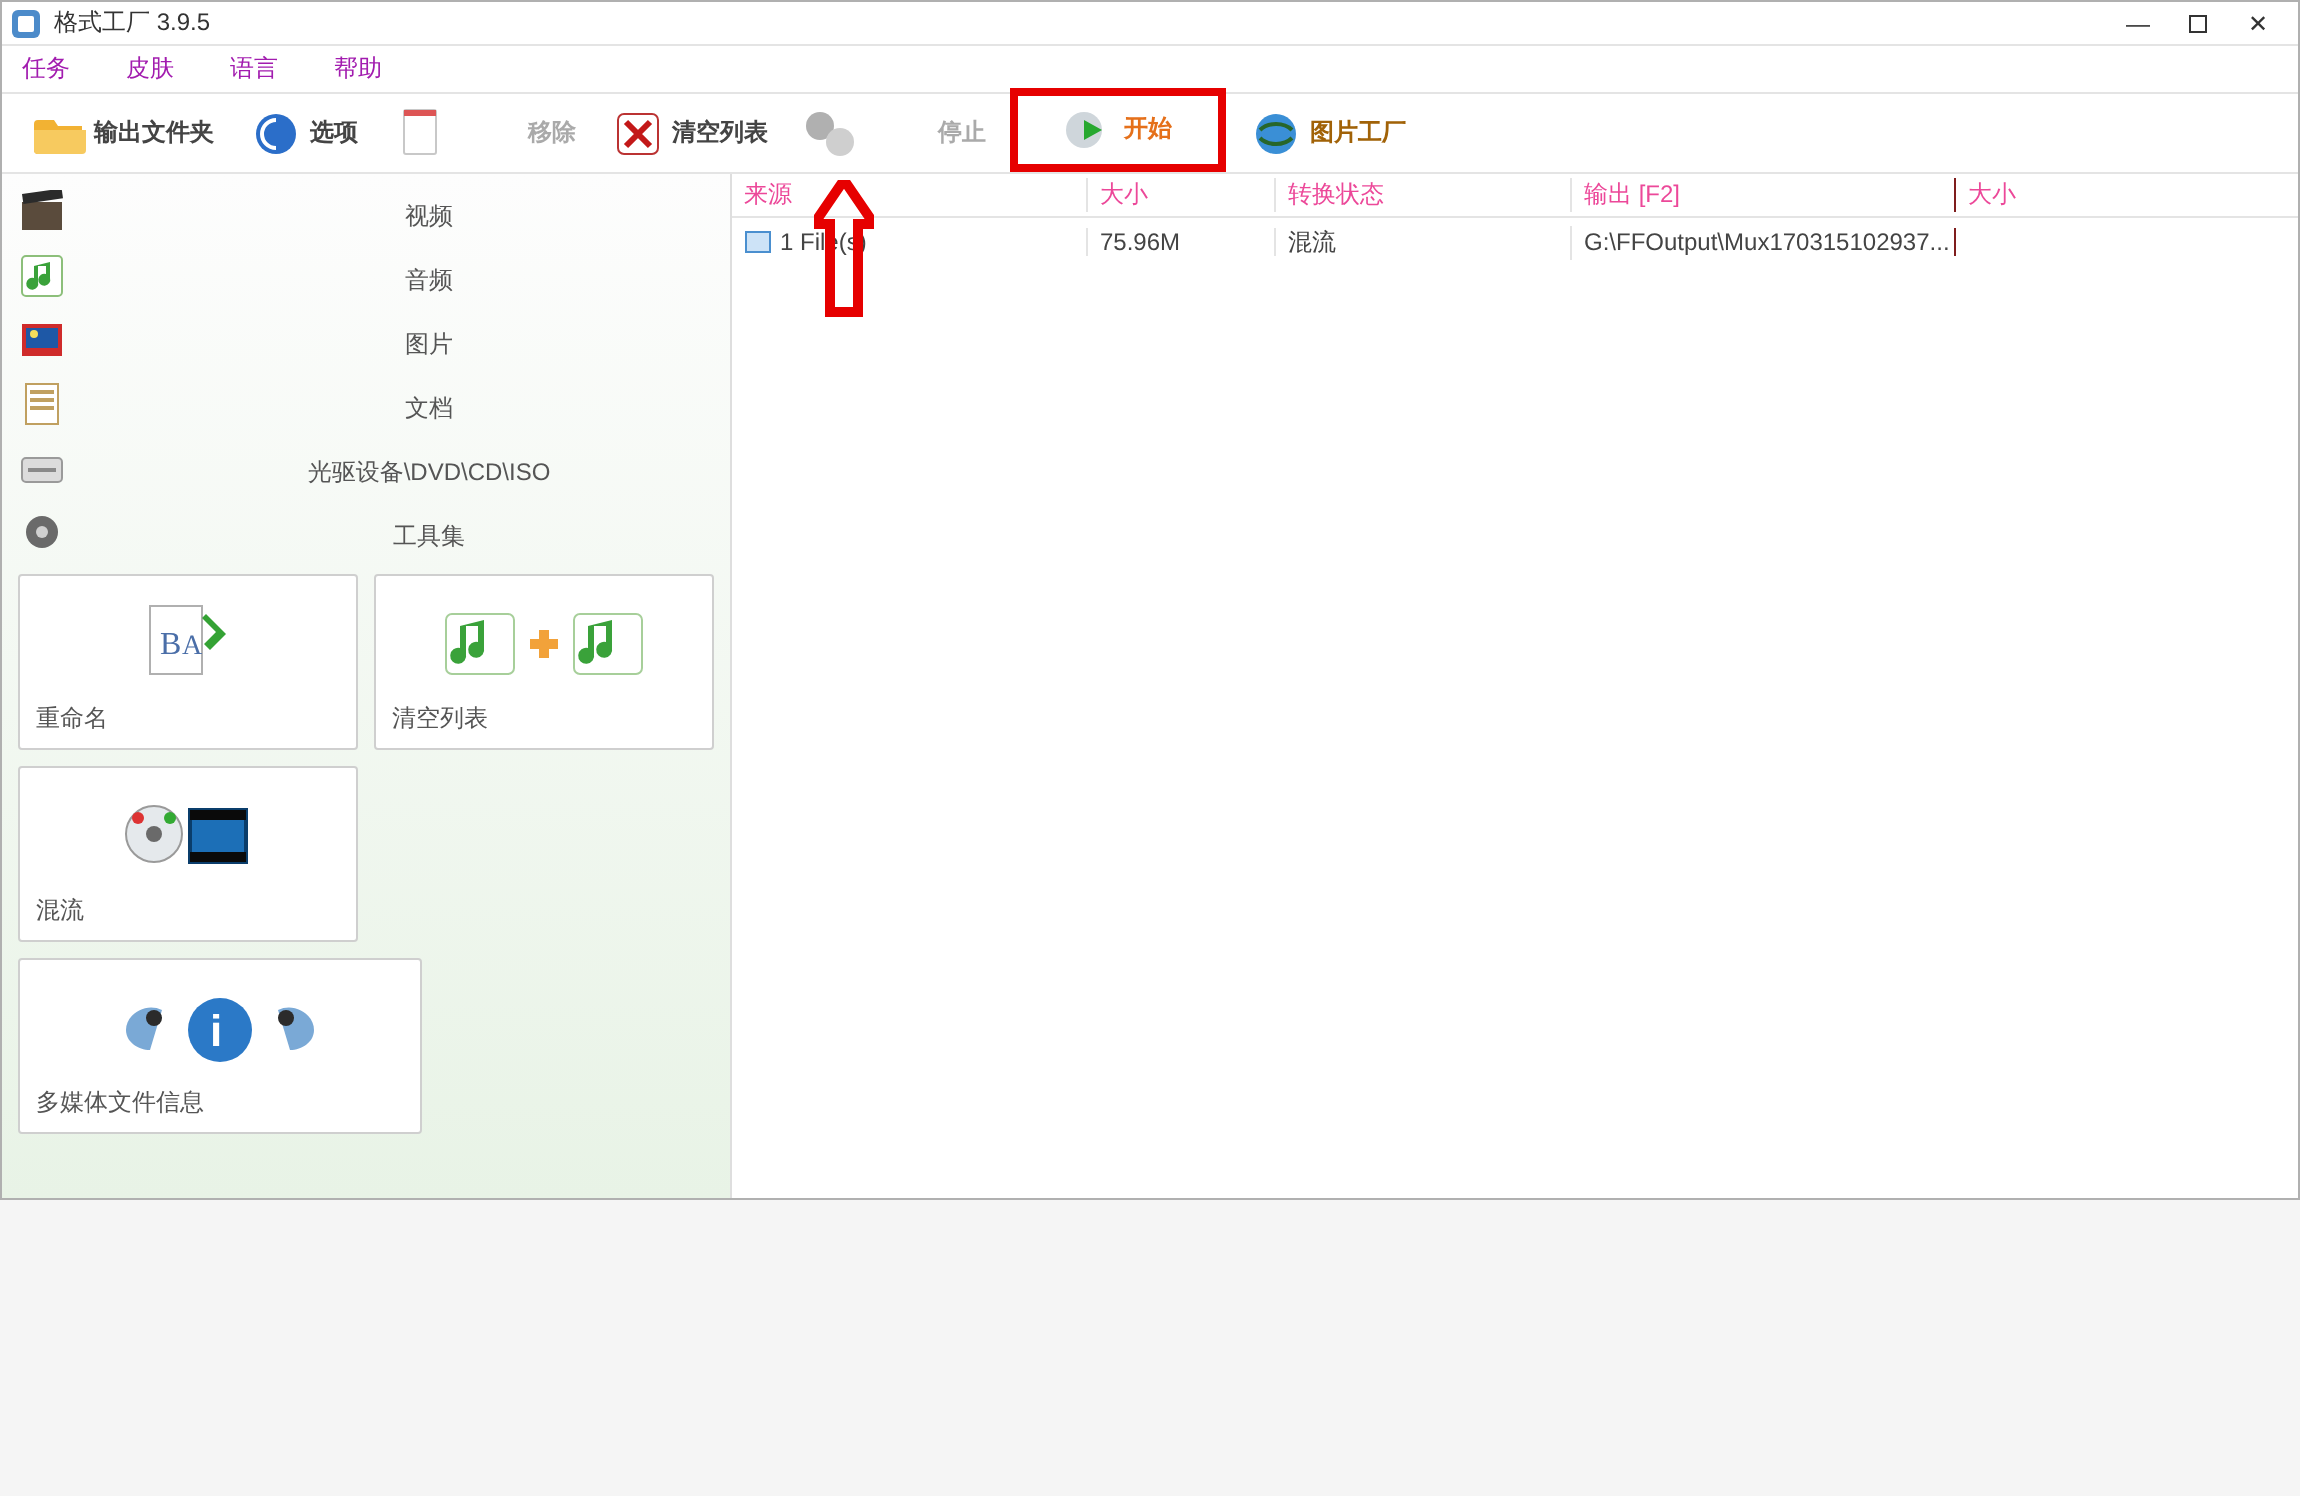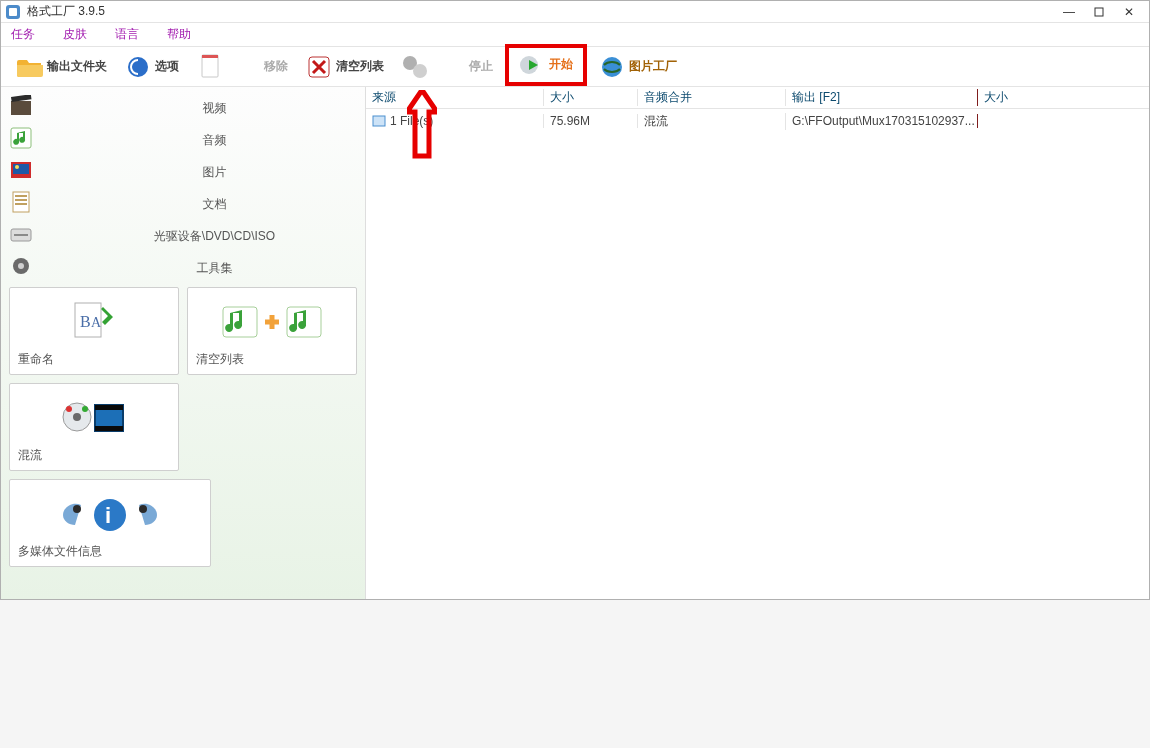--- a/index.html
+++ b/index.html
@@ -77,21 +77,21 @@
       height: 34px;
       font-weight: bold;
     }
     .toolbtn.disabled { color: #aaa; gap: 41px; }
     .toolico {
       width: 26px; height: 26px;
       display: flex; align-items: center; justify-content: center;
     }
     .toolbtn-start-wrap {
       border: 4px solid #e60000;
-      padding: 0 4px;
+      padding: 0 17px;
       height: 42px;
       display: flex; align-items: center;
       position: relative;
       top: -2px;
     }
     .toolbtn-start-wrap .toolbtn { color: #e5701a; }
     .toolbtn.photo { color: #a16207; }
     
     .content {
       flex: 1;
@@ -163,21 +163,21 @@
       flex: 1;
       display: flex;
       flex-direction: column;
       background: #fff;
     }
     .thead {
       display: flex;
       height: 22px;
       align-items: center;
       border-bottom: 1px solid #e4e4e4;
-      color: #0c4a6e;
+      color: #ec4899;
       font-size: 12px;
     }
     .col-src { width: 178px; padding-left: 6px; border-right:1px solid #e4e4e4;}
     .col-size { width: 94px; padding-left: 6px; border-right:1px solid #e4e4e4;}
     .col-state { width: 148px; padding-left: 6px; border-right:1px solid #e4e4e4;}
     .col-out { width: 192px; padding-left: 6px; border-right:1px solid #7f1d1d;}
     .col-size2 { flex: 1; padding-left: 6px;}
     .trow {
       display: flex;
       height: 24px;
@@ -389,21 +389,21 @@
           </div>
           <div class="clabel">多媒体文件信息</div>
         </div>
       </div>
     </div>
 
     <div class="taskpanel">
       <div class="thead">
         <div class="col-src">来源</div>
         <div class="col-size">大小</div>
-        <div class="col-state">音频合并</div>
+        <div class="col-state">转换状态</div>
         <div class="col-out">输出 [F2]</div>
         <div class="col-size2">大小</div>
       </div>
       <div class="trow">
         <div class="col-src">
           <svg class="fileico" viewBox="0 0 14 14">
               <rect x="1" y="2" width="12" height="10" fill="#cde3f7" stroke="#4a8fcf"></rect>
             </svg>
           <span>1 File(s)</span>
         </div>

